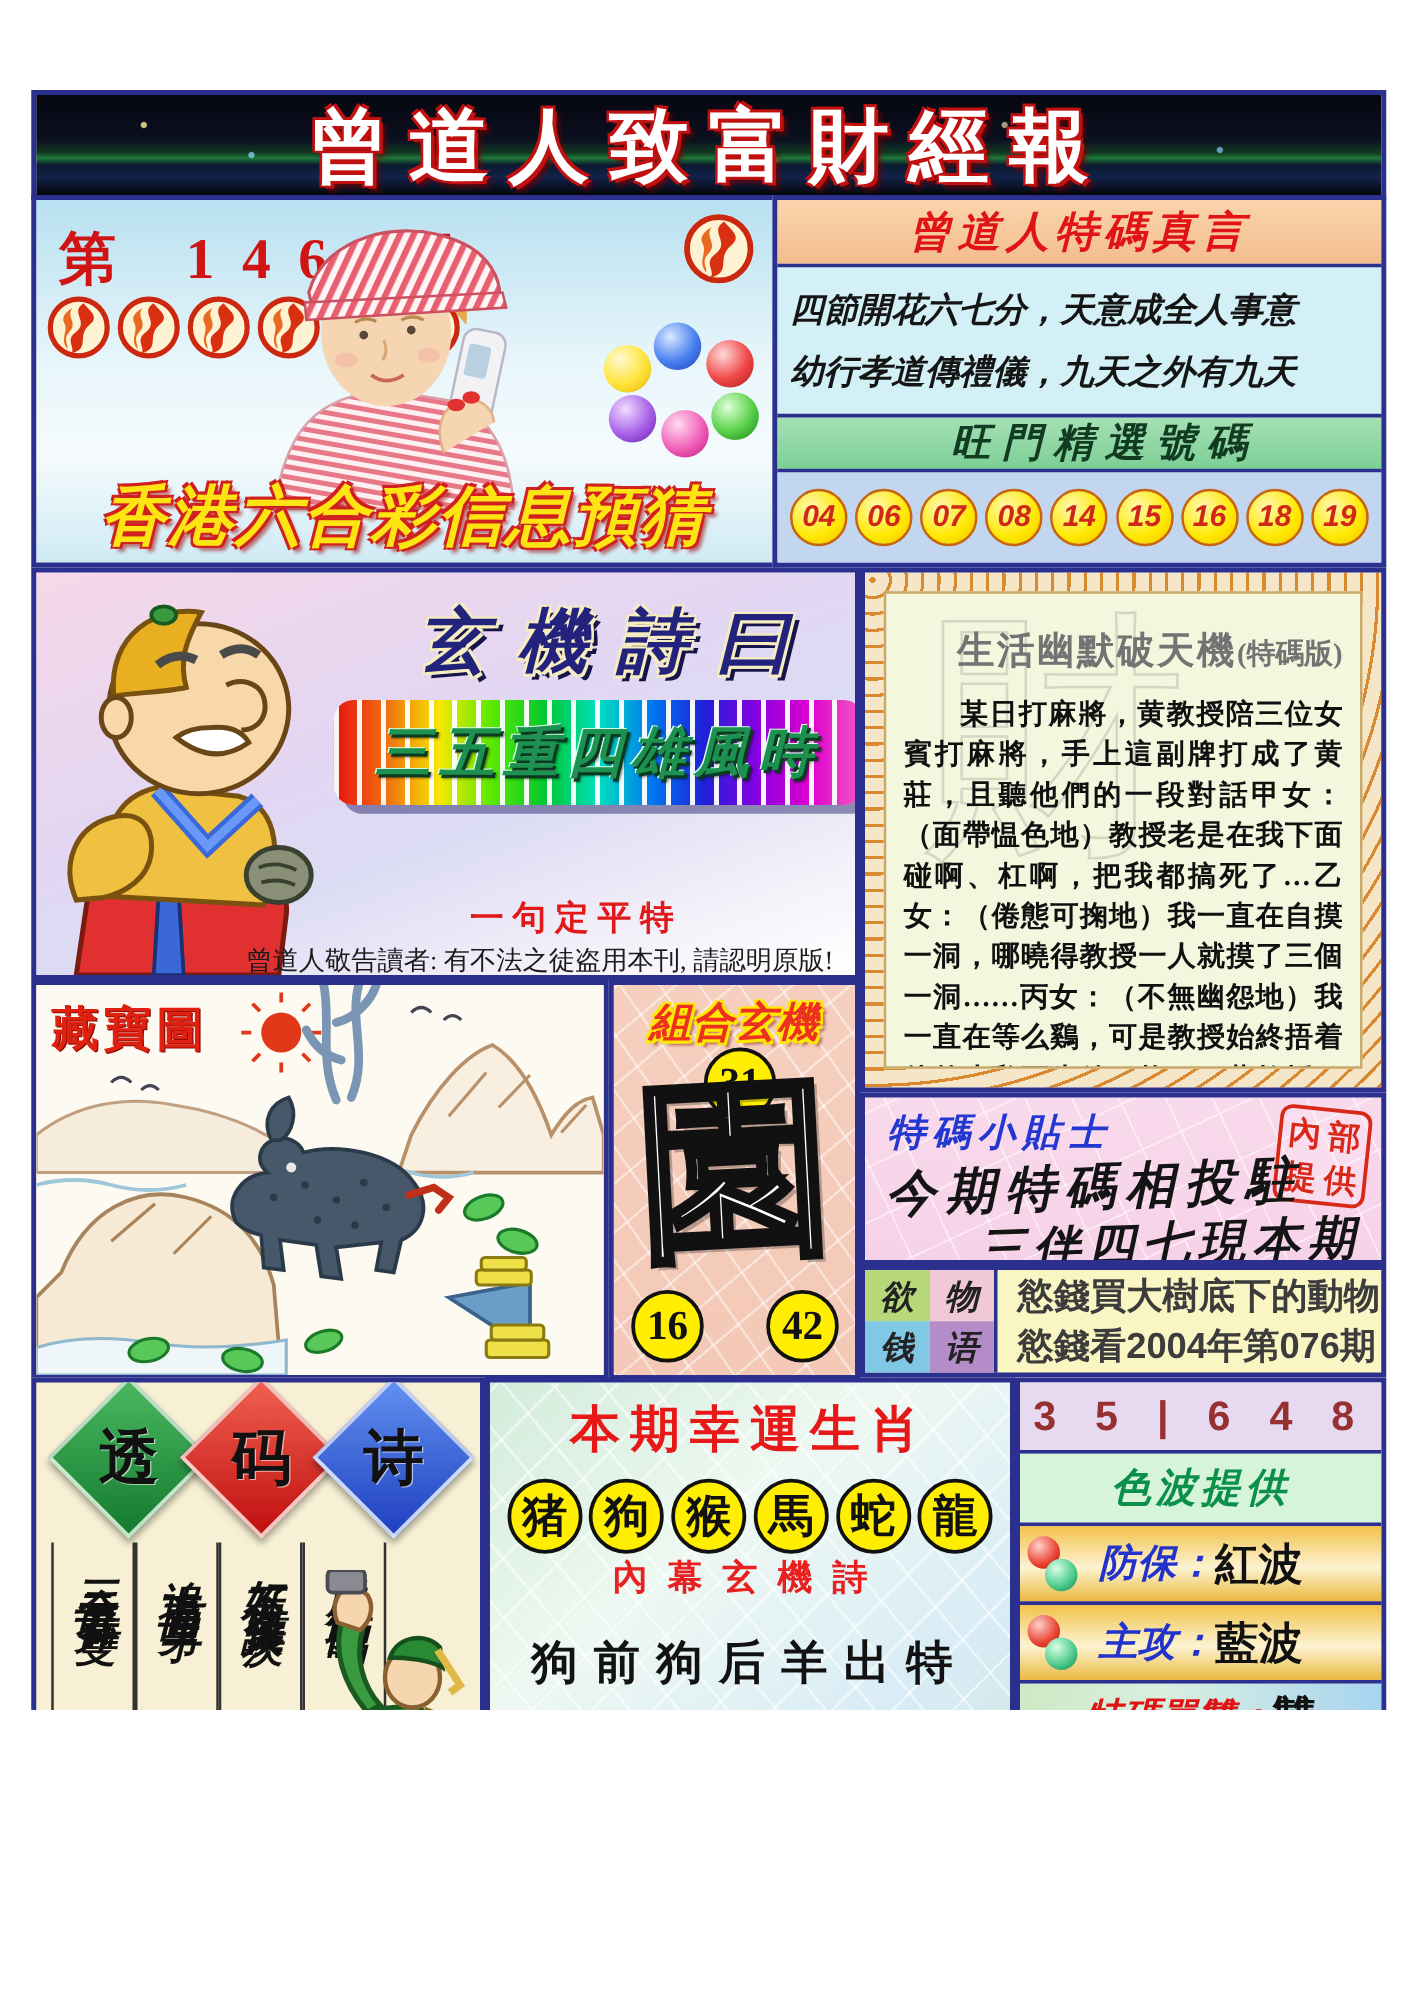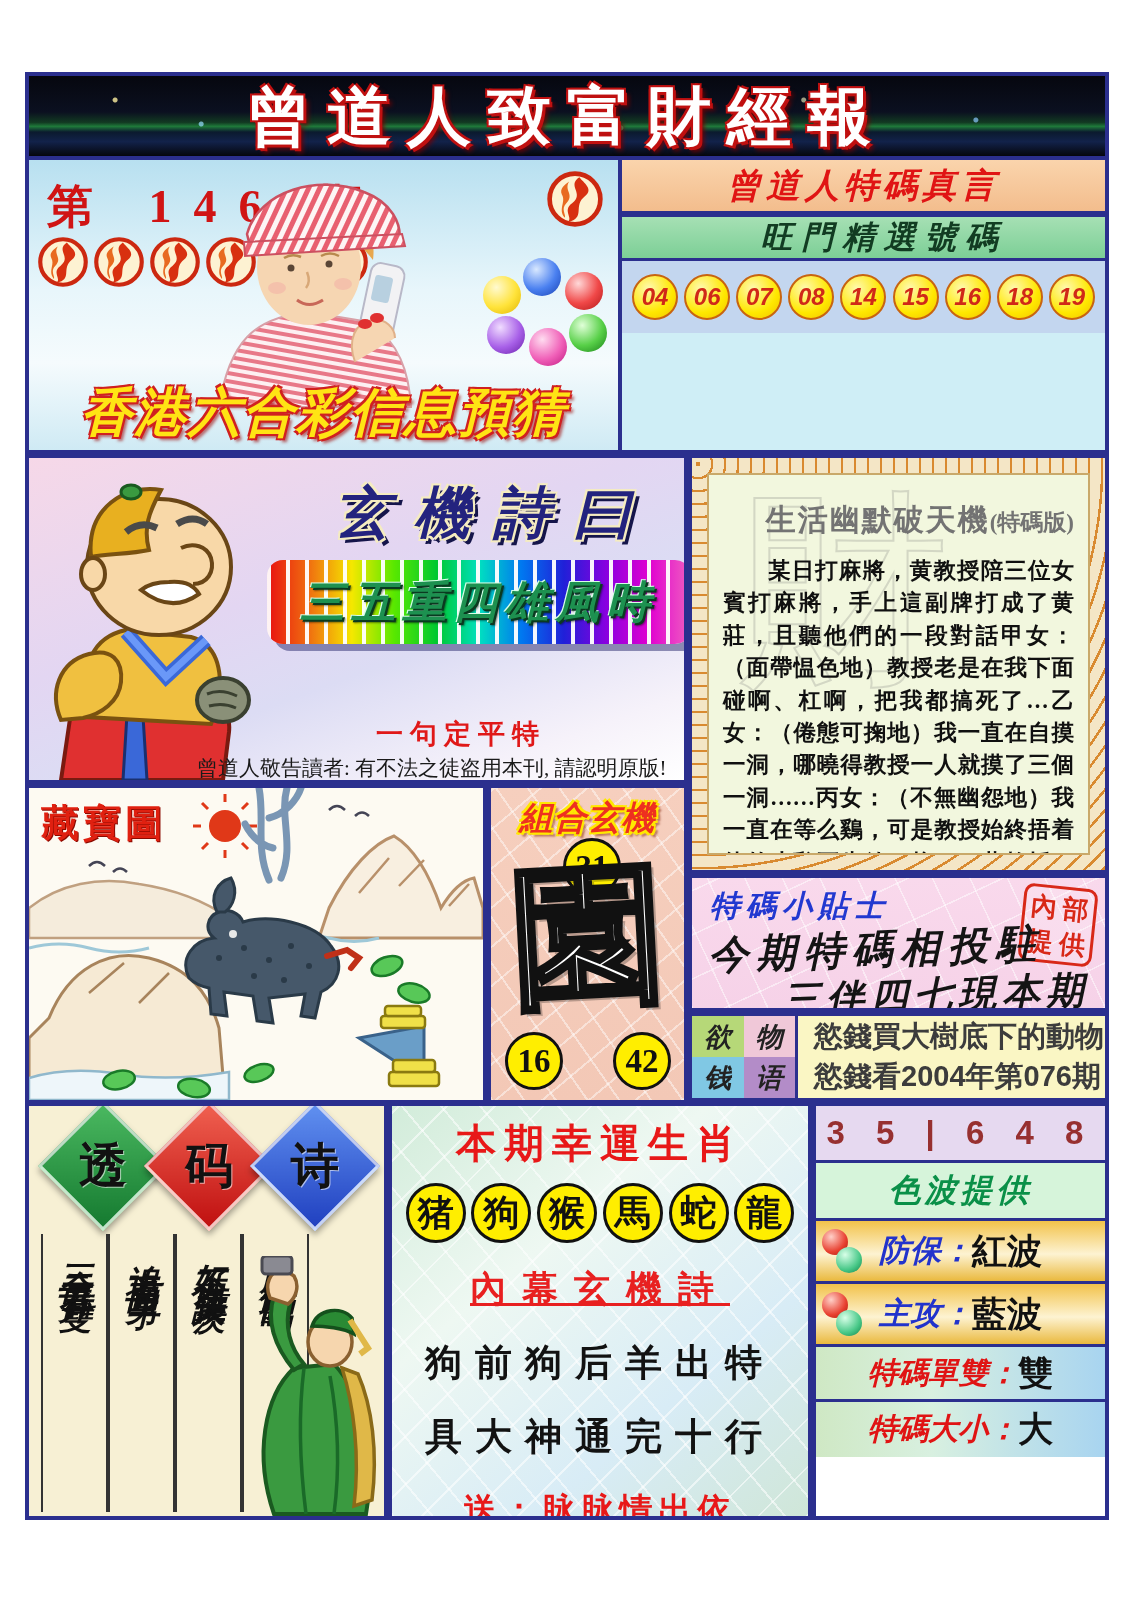--- a/index.html
+++ b/index.html
@@ -1,18 +1,18 @@
 <!DOCTYPE html>
 <html><head>
 <meta charset="utf-8">
 <style>
   * { margin:0; padding:0; box-sizing:border-box; }
   html,body { background:#ffffff; }
   body { font-family:"Liberation Sans", sans-serif; }
-  #page { position:relative; width:1134px; height:1520px; background:#fff; overflow:hidden; }
+  #page { position:relative; width:1134px; height:1368px; background:#fff; overflow:hidden; }
   .panel { position:absolute; border:4px solid #2b2f8e; }
 
   
   #masthead { left:25px; top:72px; width:1084px; height:88px;
     background:
       radial-gradient(circle at 8% 30%, rgba(255,240,160,.8) 0 2px, transparent 3px),
       radial-gradient(circle at 16% 60%, rgba(150,220,255,.7) 0 2px, transparent 3px),
       radial-gradient(circle at 30% 25%, rgba(255,200,120,.6) 0 2px, transparent 3px),
       radial-gradient(circle at 55% 65%, rgba(120,255,170,.5) 0 2px, transparent 3px),
       radial-gradient(circle at 72% 30%, rgba(255,255,200,.6) 0 2px, transparent 3px),
@@ -147,21 +147,21 @@
   
   #lucky { left:388px; top:1102px; width:424px; height:418px;
     background:
       repeating-linear-gradient(50deg, rgba(255,255,255,.55) 0 2px, transparent 2px 30px),
       repeating-linear-gradient(-45deg, rgba(255,255,255,.55) 0 2px, transparent 2px 34px),
       linear-gradient(140deg,#d2ecda 0%,#eef8f2 35%,#d8ecf6 70%,#cfe6d8 100%); overflow:hidden; text-align:center; }
   #lucky-title { margin-top:10px; font-weight:900; font-size:40px; color:#e81818; letter-spacing:8px; white-space:nowrap; }
   #zodiac-row { margin-top:12px; display:flex; justify-content:space-evenly; padding:0 8px; }
   .zodiac-ball { width:60px; height:60px; border-radius:50%; background:#ffee00; border:3px solid #111;
     display:flex; align-items:center; justify-content:center; font-family:"Liberation Serif", serif; font-weight:900; font-size:36px; color:#111; }
-  #inner-title { margin-top:22px; font-weight:900; font-size:36px; color:#e82020; letter-spacing:16px; white-space:nowrap;text-decoration:underline; }
+  #inner-title { font-weight:900; font-size:28px; color:#e82020; letter-spacing:16px; white-space:nowrap; }
   .lucky-line { margin-top:24px; font-weight:800; font-size:37px; color:#121212; letter-spacing:13px; white-space:nowrap; }
   #gift-line { margin-top:26px; font-weight:900; font-size:33px; color:#e81818; letter-spacing:6px; white-space:nowrap; }
 
   
   #waves { left:812px; top:1102px; width:297px; height:418px; background:#fff; display:flex; flex-direction:column; }
   #waves > div { border-bottom:3px solid #2b2f8e; display:flex; align-items:center; justify-content:center; position:relative; }
   #waves > div:last-child { border-bottom:none; }
   #w-tail-title { height:56px; background:#f0f8cc; font-weight:900; font-size:32px; color:#e01414; letter-spacing:4px; font-style:italic; }
   #w-tail-nums { height:57px; background:#e6d9f0; font-weight:900; font-size:33px; color:#973030; letter-spacing:11px; white-space:nowrap; }
   #w-wave-title { height:58px; background:#d6f4da; font-weight:900; font-size:32px; color:#0a9048; letter-spacing:4px; font-style:italic; }
@@ -263,20 +263,24 @@
       <span class="ball" style="left:82px;top:14px;background:radial-gradient(circle at 35% 30%,#ffd8d8,#f04848 55%,#b01818)"></span>
       <span class="ball" style="left:4px;top:58px;background:radial-gradient(circle at 35% 30%,#f0dcff,#a860e8 55%,#6820a8)"></span>
       <span class="ball" style="left:46px;top:70px;background:radial-gradient(circle at 35% 30%,#ffdcf0,#f060b8 55%,#c01880)"></span>
       <span class="ball" style="left:86px;top:56px;background:radial-gradient(circle at 35% 30%,#e0ffd8,#58d048 55%,#188018)"></span>
     </div>
     <div id="hero-sub">香港六合彩信息預猜</div>
   </div>
 
   <div id="motto" class="panel">
     <div class="m-head">曾道人特碼真言</div>
+    <div class="m-verse">
+      <div>四節開花六七分，天意成全人事意</div>
+      <div>幼行孝道傳禮儀，九天之外有九天</div>
+    </div>
     <div class="m-band">旺門精選號碼</div>
     <div class="m-nums">
       <span class="num-ball">04</span>
       <span class="num-ball">06</span>
       <span class="num-ball">07</span>
       <span class="num-ball">08</span>
       <span class="num-ball">14</span>
       <span class="num-ball">15</span>
       <span class="num-ball">16</span>
       <span class="num-ball">18</span>

